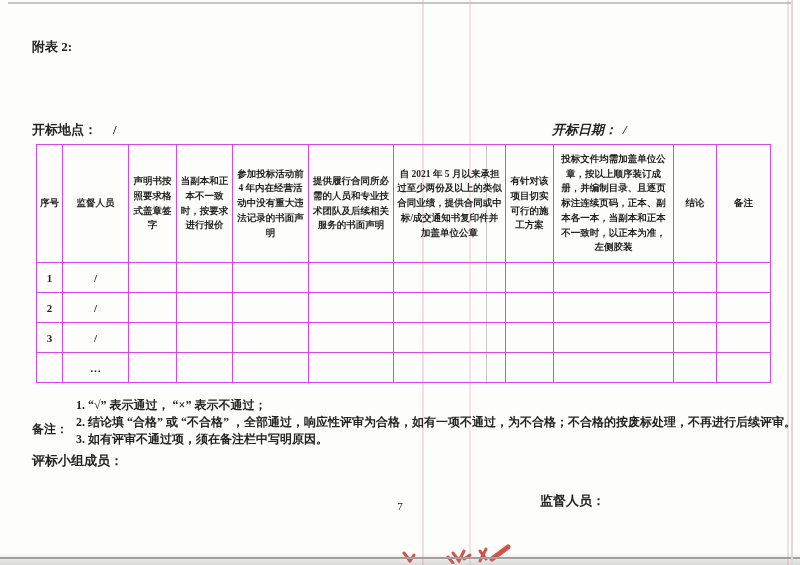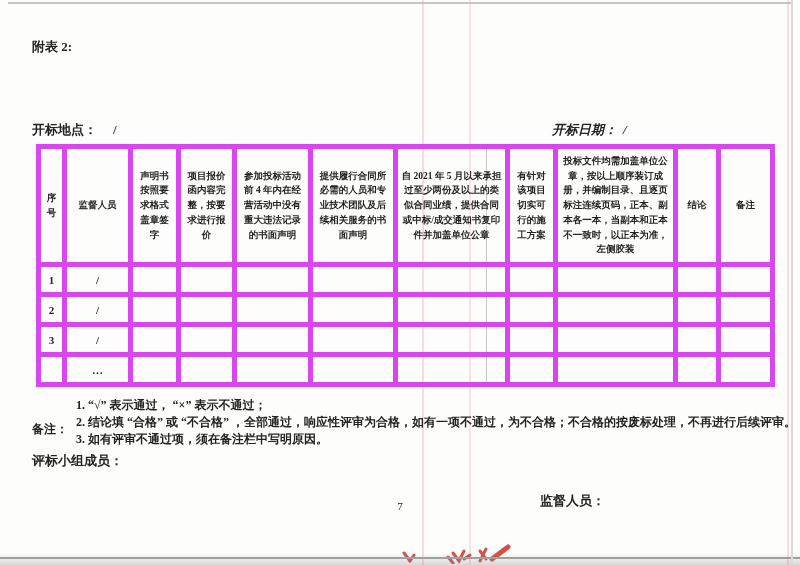--- a/index.html
+++ b/index.html
@@ -26,21 +26,21 @@
   .project-line{position:absolute;left:32px;top:95px;font-size:13px;font-weight:bold;white-space:nowrap;}
   .project-line .val{margin-left:5px;}
   .loc-line{position:absolute;left:32px;top:121px;font-size:13px;font-weight:bold;}
   .loc-line .val{margin-left:16px;}
   .date-line{position:absolute;left:552px;top:121px;font-size:13px;font-weight:bold;font-style:italic;}
   .date-line .val{margin-left:6px;}
 
   .tbl-wrap{position:absolute;left:36px;top:144px;width:734px;}
   table.review-table{border-collapse:collapse;table-layout:fixed;width:734px;}
   table.review-table th,table.review-table td{
-    border:5px solid #d946ef;padding:2px 3px;vertical-align:middle;text-align:center;
+    border:1px solid #d946ef;padding:2px 3px;vertical-align:middle;text-align:center;
     overflow:hidden;
   }
   table.review-table th{font-size:9.5px;font-weight:bold;line-height:1.55;}
   table.review-table tr.hdr{height:118px;}
   table.review-table tr.data{height:30px;}
   table.review-table td{font-size:11px;font-weight:bold;}
   th.big{font-size:10.5px;}
 
   .notes{position:absolute;left:32px;top:397px;width:745px;font-size:12px;
     line-height:17px;font-weight:600;padding-left:44px;}
@@ -84,21 +84,21 @@
           <col style="width:48px">
         <col style="width:120px">
           <col style="width:43px">
           <col style="width:54px">
       </colgroup>
       <tbody>
           <tr class="hdr">
         <th class="big">序号</th>
         <th class="big">监督人员</th>
         <th>声明书按照要求格式盖章签字</th>
-        <th>项目报价函内容完整，按要求进行报价</th>
+        <th>当副本和正本不一致时，按要求进行报价</th>
         <th>参加投标活动前 4 年内在经营活动中没有重大违法记录的书面声明</th>
         <th>提供履行合同所必需的人员和专业技术团队及后续相关服务的书面声明</th>
         <th>自 2021 年 5 月以来承担过至少两份及以上的类似合同业绩，提供合同或中标/成交通知书复印件并加盖单位公章</th>
         <th>有针对该项目切实可行的施工方案</th>
         <th>投标文件均需加盖单位公章，按以上顺序装订成册，并编制目录、且逐页标注连续页码，正本、副本各一本，当副本和正本不一致时，以正本为准，左侧胶装</th>
         <th class="big">结论</th>
         <th class="big">备注</th>
       </tr>
       <tr class="data">
         <td>1</td>

